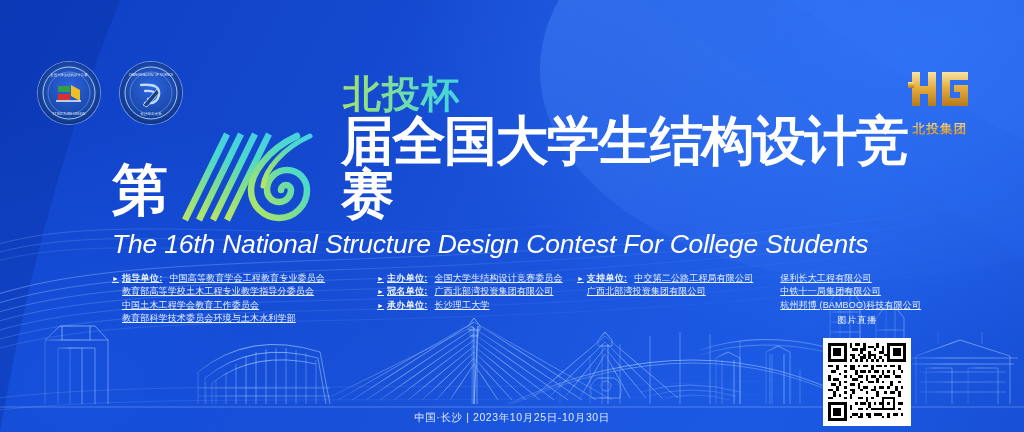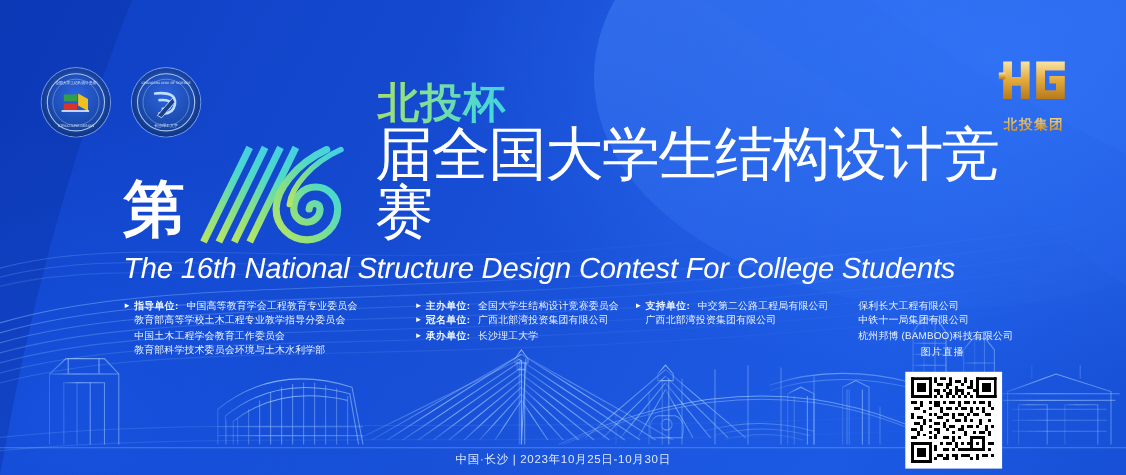--- a/index.html
+++ b/index.html
@@ -18,53 +18,53 @@
   .bg-svg { position:absolute; inset:0; width:1024px; height:432px; }
 
   
   .logo-row { position:absolute; left:38px; top:62px; display:flex; gap:20px; }
   .circ-logo { width:62px; height:62px; border-radius:50%; position:relative;
     background:radial-gradient(circle at 50% 40%, #2e63e0 0%, #14429c 72%, #0d2f78 100%);
     box-shadow:0 0 0 1px rgba(190,215,255,.55), inset 0 0 10px rgba(0,0,0,.3);
     display:flex; align-items:center; justify-content:center; }
   .circ-logo svg { display:block; }
 
-  .corp-logo { position:absolute; right:48px; top:44px; width:72px; text-align:center; }
+  .corp-logo { position:absolute; right:48px; top:60px; width:72px; text-align:center; }
   .corp-mark { height:56px; display:flex; align-items:flex-end; justify-content:center; }
   .corp-name { font-size:12.5px; letter-spacing:1.2px; font-weight:bold; margin-top:5px;
     color:#e8b64a;
     background:linear-gradient(180deg,#f7dd9a 0%, #e0a93c 55%, #c98a24 100%);
     -webkit-background-clip:text; background-clip:text; -webkit-text-fill-color:transparent; }
 
   
   .title-wrap { position:absolute; left:112px; top:128px; width:840px; }
   .line-main { display:flex; align-items:flex-end; height:92px; }
   .cn-di { font-size:56px; font-weight:bold; color:#fff; line-height:1;
     letter-spacing:-1px; padding-bottom:2px; }
   .num16 { width:168px; height:92px; margin:0 2px 0 4px; position:relative; }
   .num16 svg { position:absolute; left:0; top:-4px; }
   .right-stack { margin-left:2px; }
   .cup { font-size:38px; font-weight:bold; line-height:.92; letter-spacing:1px;
     background:linear-gradient(100deg,#a8e06a 0%, #7ddf9a 42%, #4ed8cf 78%, #46d2e0 100%);
     -webkit-background-clip:text; background-clip:text; -webkit-text-fill-color:transparent;
     padding-left:2px; }
-  .cn-rest { font-size:53px; font-weight:normal; color:#fff; line-height:1;
+  .cn-rest { font-size:53px; font-weight:bold; color:#fff; line-height:1;
     letter-spacing:-1.5px; margin-top:2px; }
   .en-sub { font-size:26.5px; color:#fff; letter-spacing:-.2px; margin-top:9px;
     font-weight:400; white-space:nowrap;font-style:italic; }
 
   
   .orgs { position:absolute; left:112px; top:272px; width:830px;
     display:flex; gap:0; font-size:9px; color:#eaf2ff; }
   .col { }
   .col-a { width:272px; }
   .col-b { width:205px; }
   .col-c { width:184px;text-align:center; }
   .col-d { width:168px;margin-left:22px; }
-  .org-line { display:flex; align-items:flex-start; height:13.4px; white-space:nowrap; }
+  .org-line { display:flex; align-items:flex-start; height:13.4px; white-space:nowrap;text-decoration:underline; }
   .tri { color:#ffffff; font-size:7px; line-height:13.4px; margin-right:3px; flex:0 0 auto; }
   .tri.blank { visibility:hidden; }
   .lbl { font-weight:bold; letter-spacing:.3px; margin-right:7px; flex:0 0 auto; }
   .val { letter-spacing:.15px; }
   .col-d .org-line { padding-left:2px; }
   .live-label { font-size:9px; color:#eaf2ff; letter-spacing:1px; text-align:center;
     margin-top:2px; padding-right:6px; }
 
   
   .qr-box { position:absolute; left:823px; top:338px; width:88px; height:88px;

